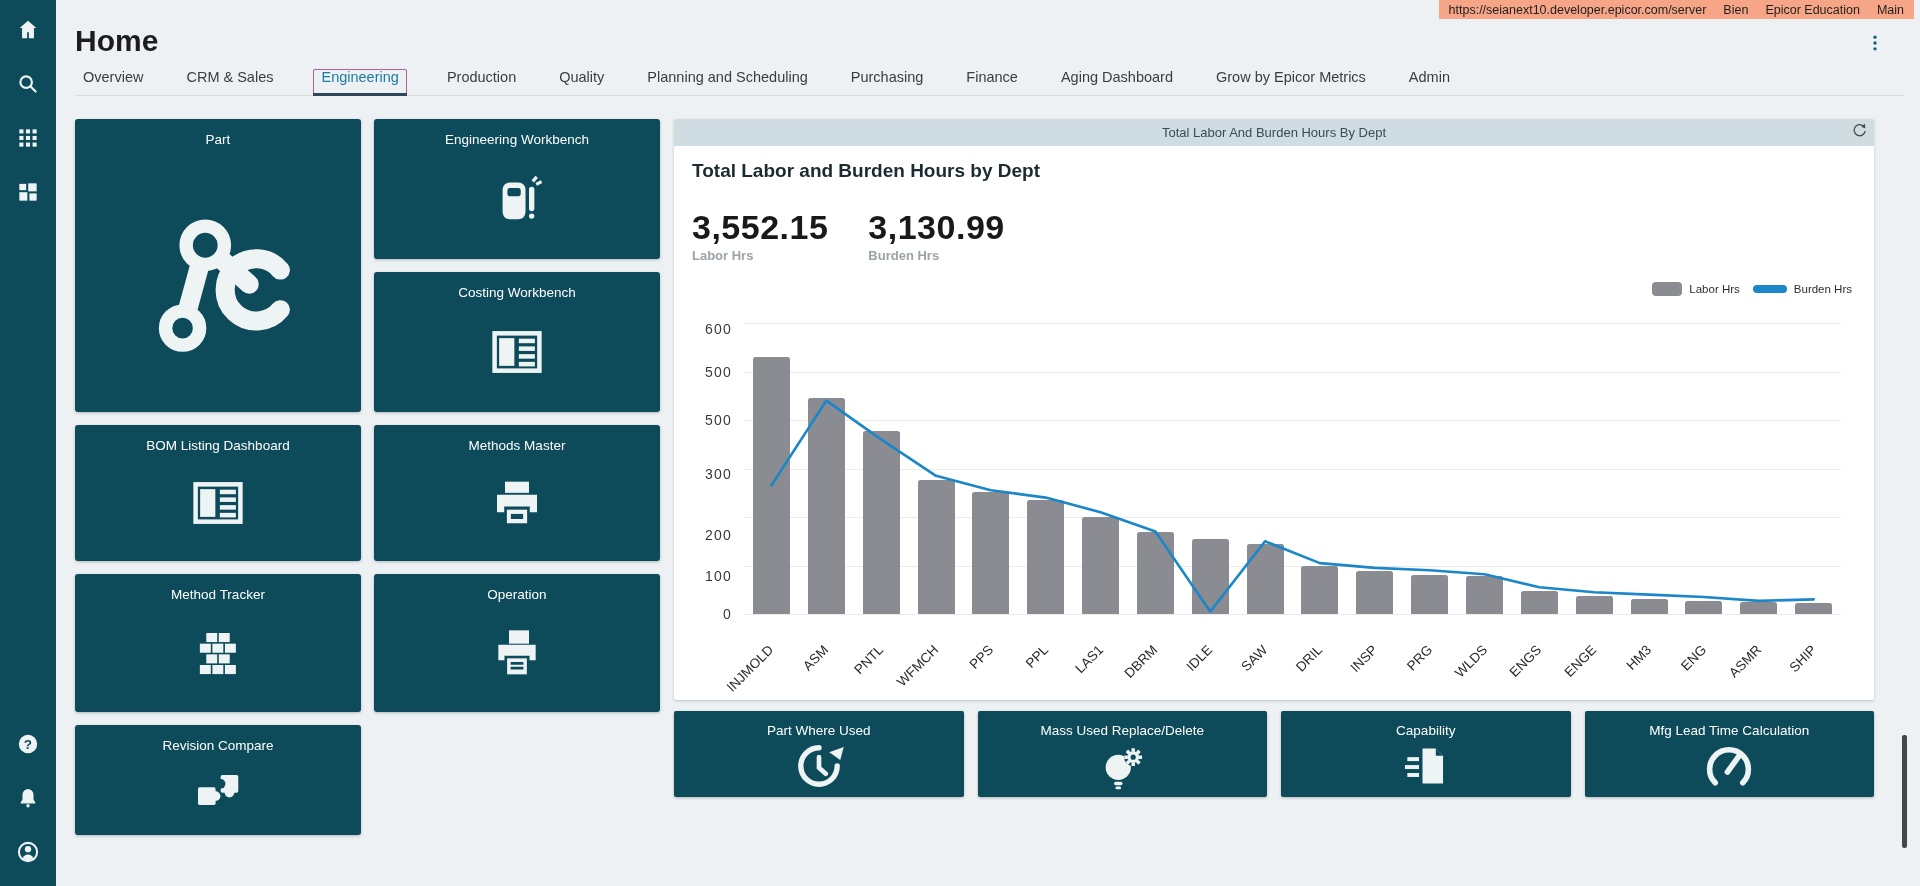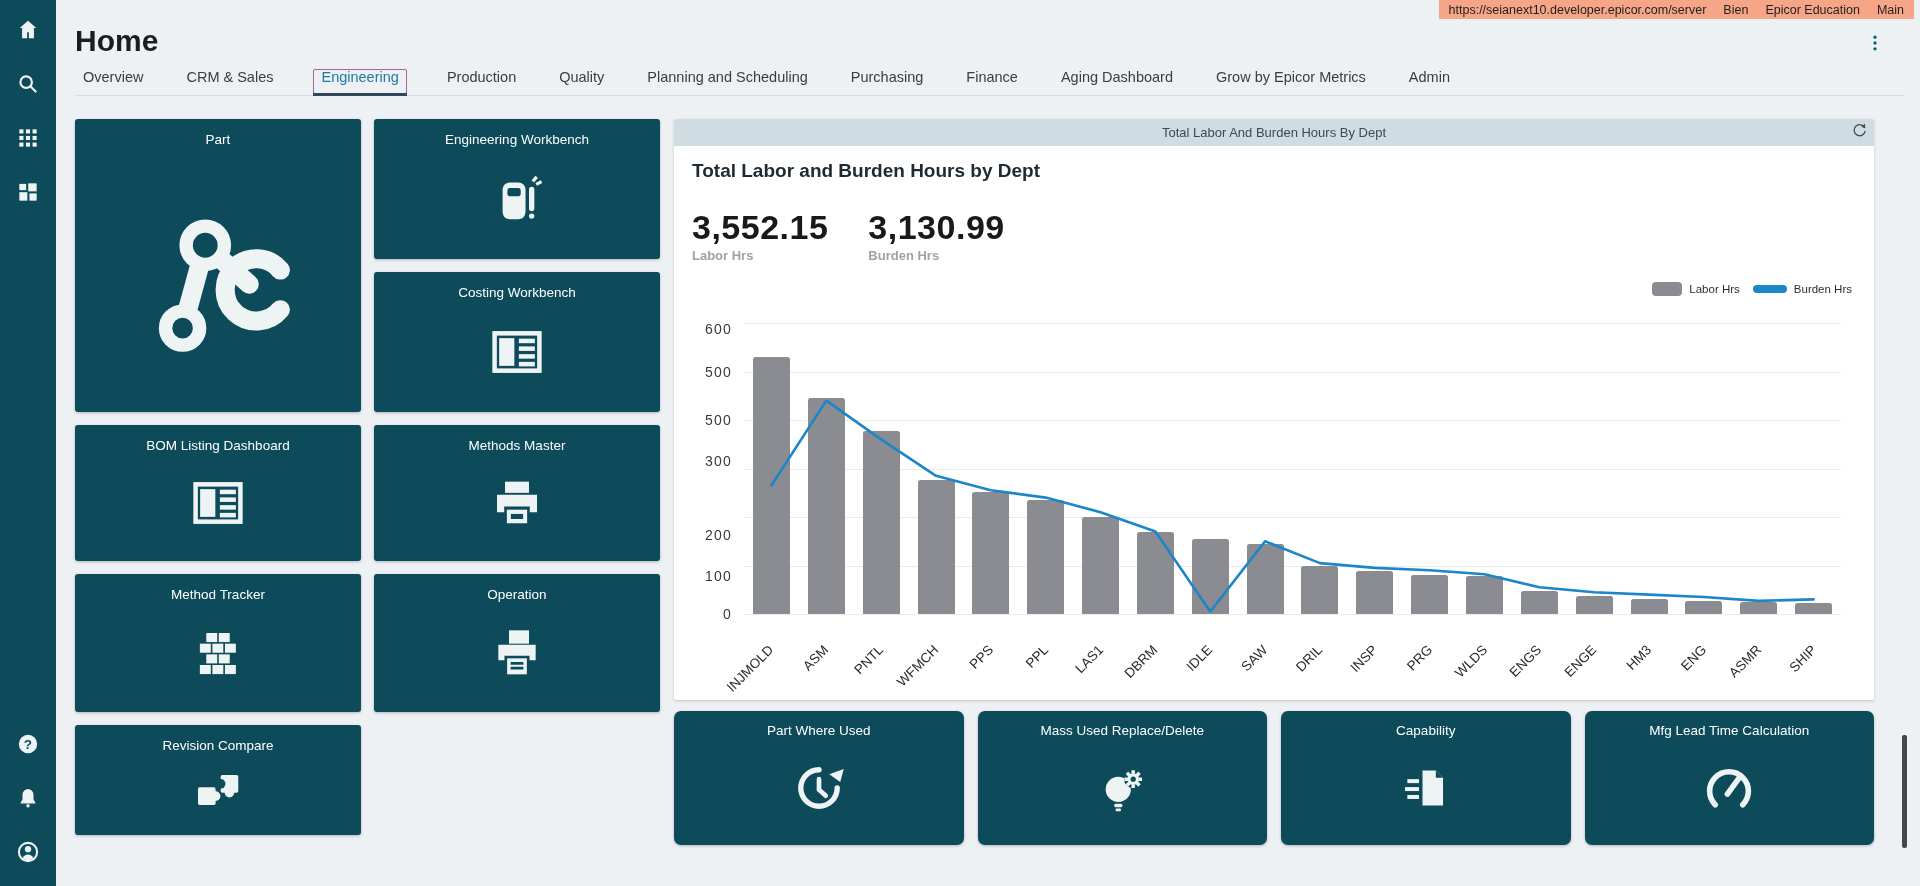--- a/index.html
+++ b/index.html
@@ -54,21 +54,21 @@
   .gridline{position:absolute;left:0;right:0;height:1px;background:#ebebeb;}
   .bar{position:absolute;bottom:0;background:#8b8b92;border-radius:2.5px 2.5px 0 0;}
   .line-svg{position:absolute;left:0;top:0;overflow:visible;}
   .ylabels{position:absolute;left:0;top:177px;width:58px;height:291px;}
   .ylab{position:absolute;right:0;transform:translateY(-50%);font-size:14px;color:#3a3a3a;letter-spacing:1.2px;}
   .xlabels{position:absolute;left:70px;top:482px;width:1097px;height:70px;}
   .xlab{position:absolute;width:130px;top:12px;text-align:right;transform:rotate(-45deg);
     transform-origin:100% 50%;font-size:13.5px;color:#2c2c2c;}
 
   .bottom-tiles{display:flex;gap:14px;margin-top:11px;}
-  .btile{flex:1;height:134px;background:#0d4b5a;border-radius:7px;color:#fff;display:flex;flex-direction:column;
+  .btile{flex:1;height:86px;background:#0d4b5a;border-radius:2px;color:#fff;display:flex;flex-direction:column;
     align-items:center;padding:12px 10px 8px;box-sizing:border-box;cursor:pointer;box-shadow:0 1px 3px rgba(20,40,50,.28);}
   .btile .t-label{font-size:13.5px;}
   .btile .t-icon{flex:1;display:flex;align-items:center;justify-content:center;}
 
   .scroll-thumb{position:absolute;right:13px;top:735px;width:5px;height:113px;background:#474747;border-radius:2px;z-index:20;}
 </style>
 </head>
 <body>
 
 <div class="app">
@@ -311,21 +311,21 @@
                 </div>
                 <div class="legend-item">
                   <span class="sw-pill" style="background:#1b86c8"></span>
                  <span>Burden Hrs</span>
                 </div>
               </div>
             <div class="ylabels">
                 <span class="ylab" style="top: 291px;">0</span>
                 <span class="ylab" style="top: 253px;">100</span>
                 <span class="ylab" style="top: 212px;">200</span>
-                <span class="ylab" style="top: 138px;">300</span>
+                <span class="ylab" style="top: 151px;">300</span>
                 <span class="ylab" style="top: 97px;">500</span>
                 <span class="ylab" style="top: 48.5px;">500</span>
                 <span class="ylab" style="top: 6px;">600</span>
               </div>
             <div class="plot">
                 <div class="gridline" style="top: 291px;"></div>
                 <div class="gridline" style="top: 242.5px;"></div>
                 <div class="gridline" style="top: 194px;"></div>
                 <div class="gridline" style="top: 145.5px;"></div>
                 <div class="gridline" style="top: 97px;"></div>

